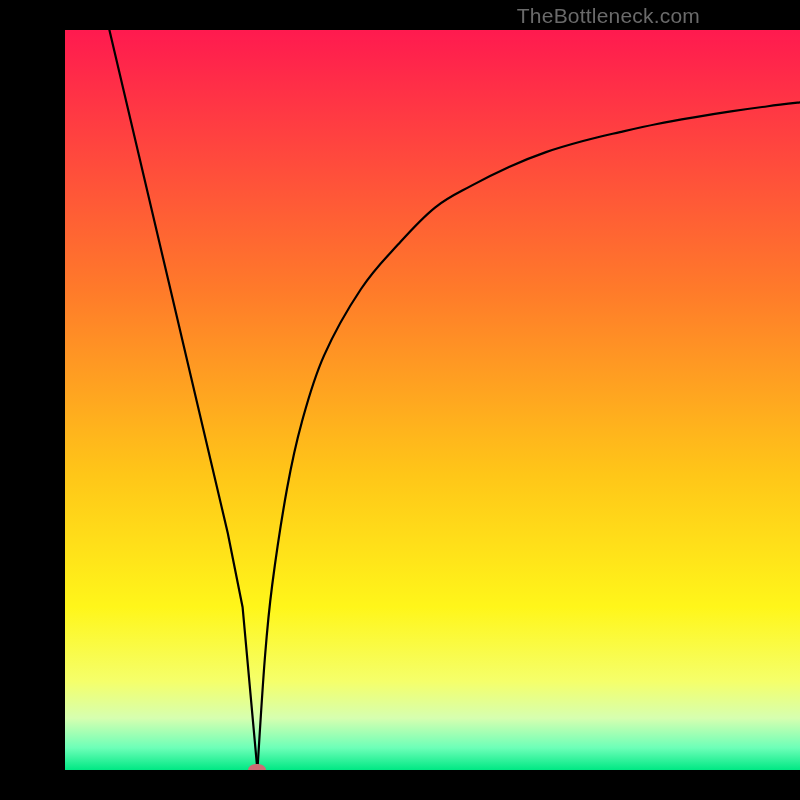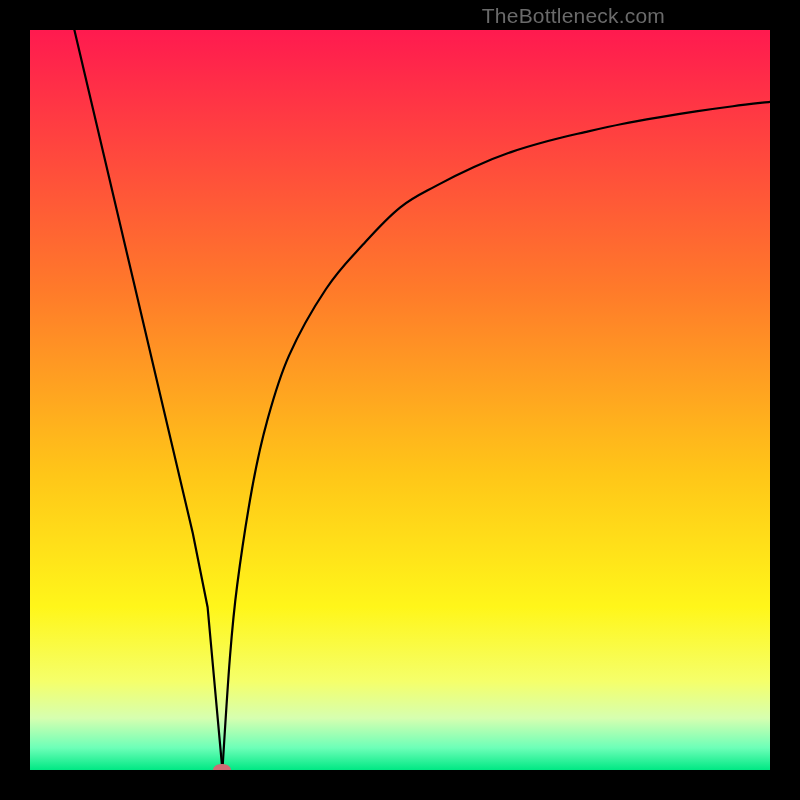--- a/index.html
+++ b/index.html
@@ -8,20 +8,21 @@
     width: 800px;
     height: 800px;
     background: #000;
     font-family: Arial, Helvetica, sans-serif;
   }
   .frame {
     position: relative;
     width: 693px;
     height: 800px;
     background: #000;
+    margin-left: 35px;
   }
   .plot-area {
     position: absolute;
     left: 30px;
     top: 30px;
     width: 740px;
     height: 740px;
     overflow: hidden;
   }
   .gradient-bg {

